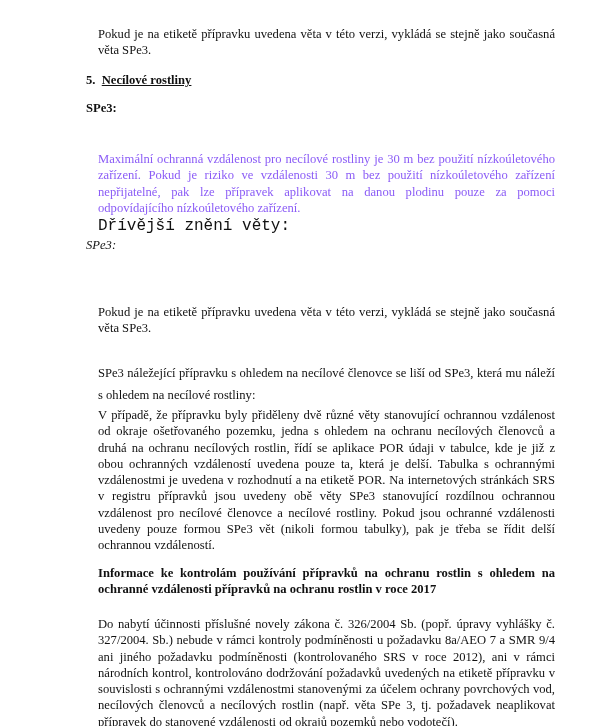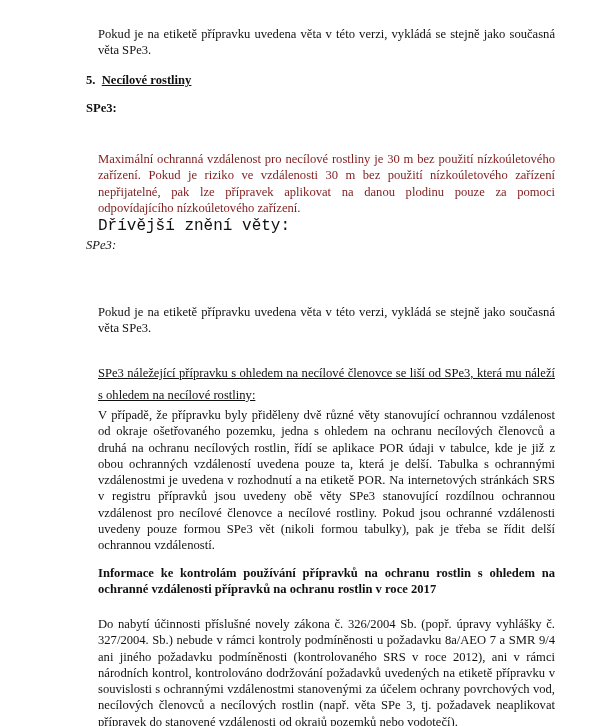--- a/index.html
+++ b/index.html
@@ -7,23 +7,23 @@
          font-family: "Liberation Serif", "DejaVu Serif", serif; color: #111; }
   .page { position: absolute; left: 86px; top: 0; width: 457px; font-size: 12.6px; line-height: 16.3px; }
   .p { margin: 12px; text-align: justify; }
   .abs { position: absolute; left: 0; width: 457px; }
   .heading { font-weight: bold; }
   .heading u { text-decoration: underline; margin-top: 45px; }
   .spe { display: flex; font-weight: bold; text-align: justify; flex-direction: column; }
   .spe .code { flex: 0 0 46px; }
   .spe .txt { flex: 1; text-align: justify; }
   .spe.italic { font-weight: normal; font-style: italic; }
-  .underline { text-decoration: underline; line-height: 22px; }
+  .underline { line-height: 22px; }
   .bold { font-weight: bold; }
-  .gray { color: #7f1d1d; }
+  .gray { color: #8b5cf6; }
 </style>
 </head>
 <body>
 
 <div class="page">
 
   <p class="p abs" style="top:14px;">Pokud je na etiketě přípravku uvedena věta v této verzi, vykládá se stejně jako současná věta SPe3.</p>
 
   <div class="abs heading" style="top:72px;">
     <span>5.</span>&nbsp;

